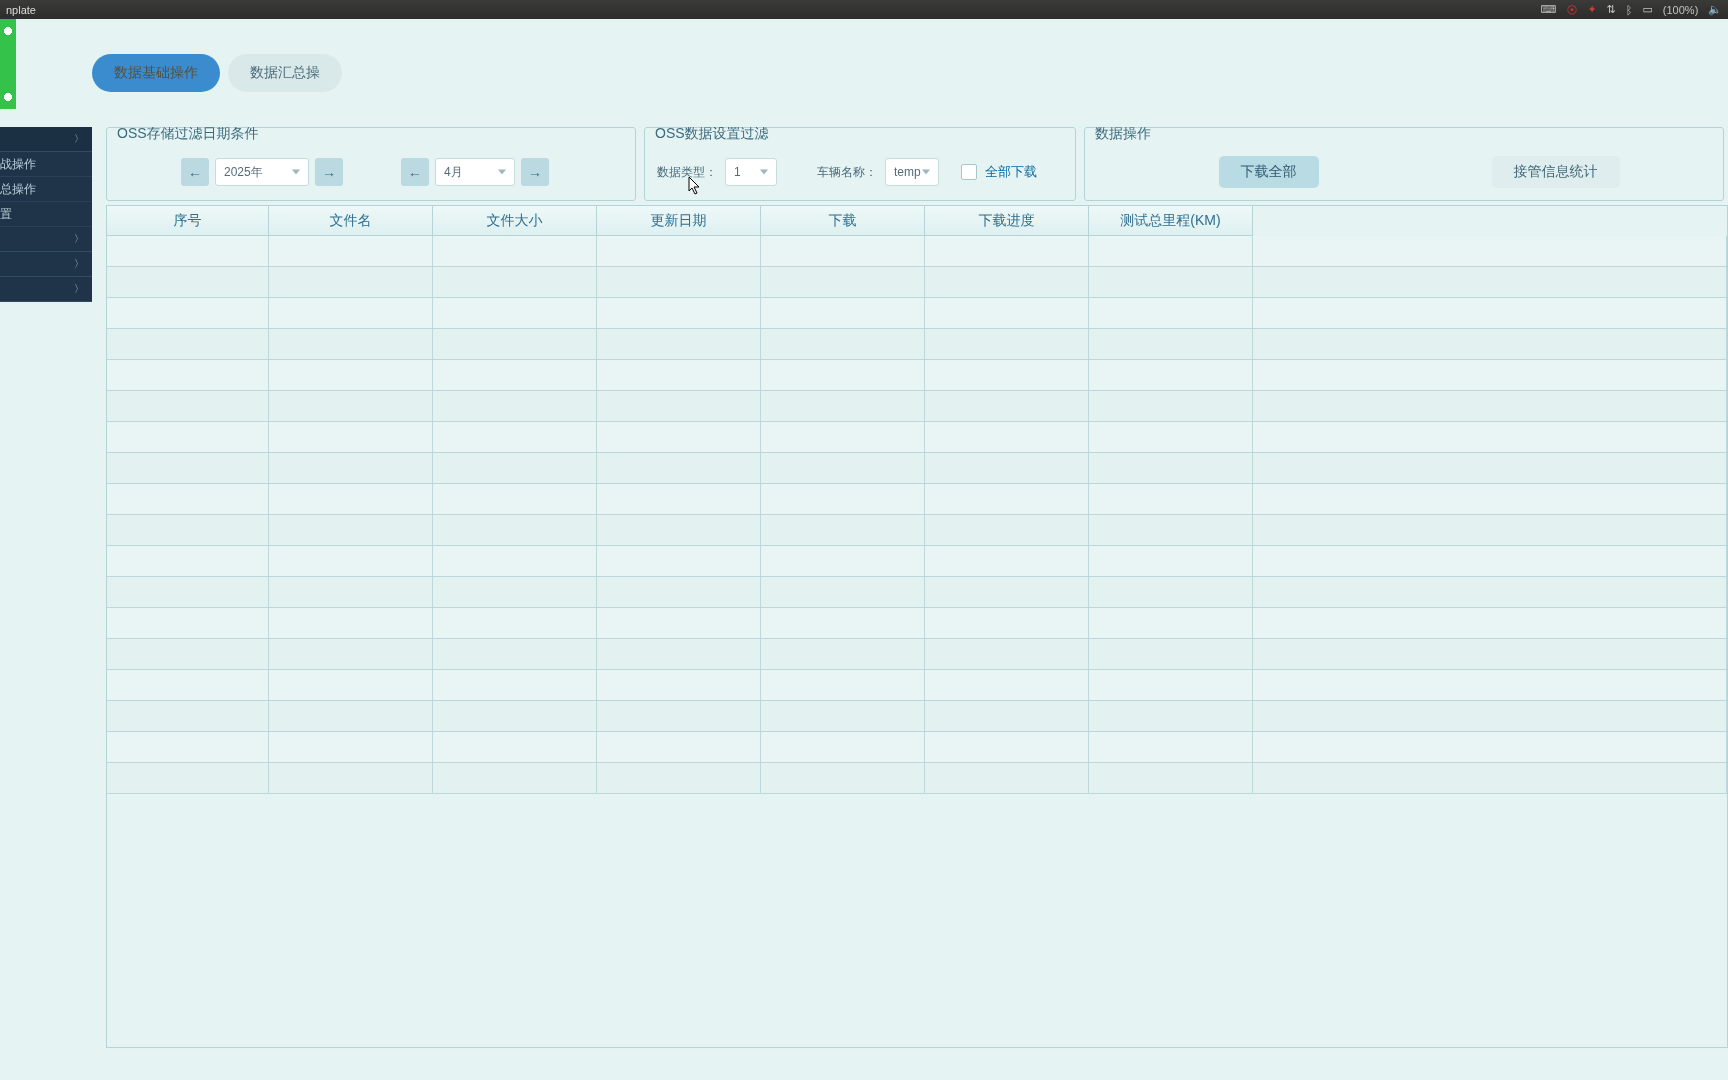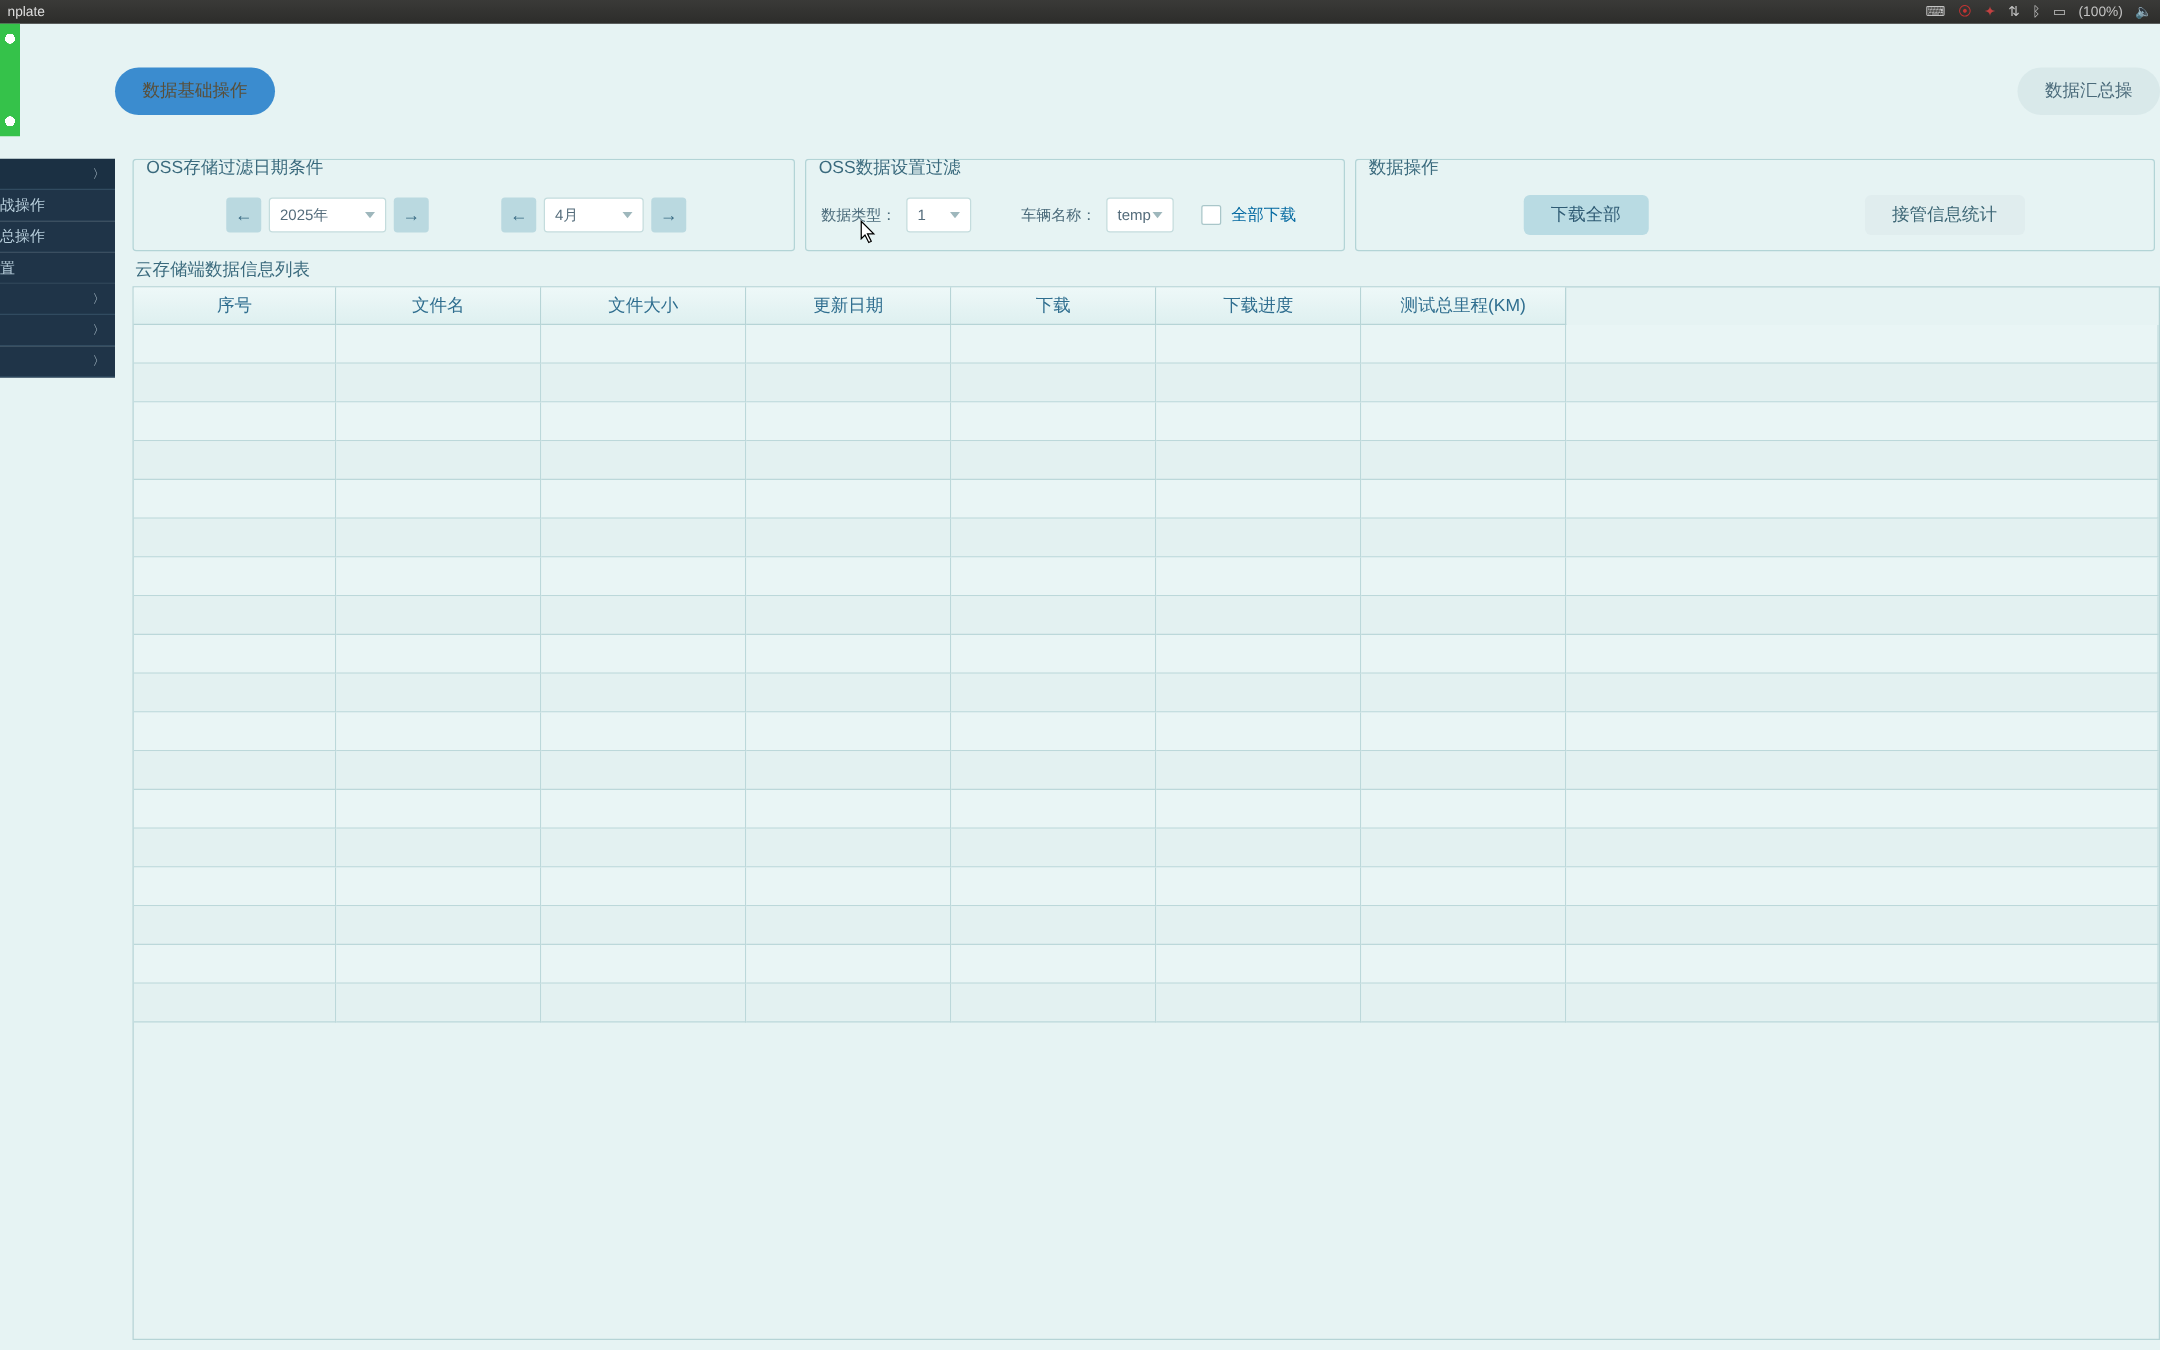--- a/index.html
+++ b/index.html
@@ -12,21 +12,21 @@
     .sysbar-right span { opacity: .85; display:flex; align-items:center; }
 
     
     .app { height: calc(100% - 19px); display: flex; flex-direction: column; }
 
     .logo { position: absolute; top: 19px; left: 0; width: 16px; height: 90px; background: #35c24a; }
     .logo::before { content:""; position:absolute; inset:0; background:
       radial-gradient(circle 4px at 8px 12px,#fff 99%,transparent),
       radial-gradient(circle 4px at 8px 78px,#fff 99%,transparent); }
 
-    .headerrow { height: 108px; display:flex; justify-content:space-between; align-items:center; padding-right:0px; gap:8px; padding-left: 92px; }
+    .headerrow { height: 108px; display:flex; justify-content:flex-start; align-items:center; padding-right:0px; gap:8px; padding-left: 92px; }
     .tab-btn { height:38px; border:none; border-radius:19px; padding:0 22px; font-size:14px; cursor:pointer; }
     .tab-btn.active { background:#3b8ccf; color:#594f39; }
     .tab-btn.inactive { background:#d9e9ea; color:#4a6a7a; }
 
     .body { display:flex; height: calc(100% - 108px); }
 
     
     .sidebar { width:92px; background:#e6f3f3; }
     .nav-group { background:#1f3448; color:#cfe0ea; border-bottom:1px solid #314b60; font-size:12px; display:flex; align-items:center; height:25px; padding:0 8px; cursor:pointer; }
     .nav-group.active { background:#1b3043; }
@@ -172,21 +172,20 @@
 
         <div class="panel p-ops">
           <div class="panel-title">数据操作</div>
           <div class="panel-body" style="justify-content:space-around;padding-left:50px;padding-right:20px">
             <button class="opbtn primary">下载全部</button>
             <button class="opbtn ghost">接管信息统计</button>
           </div>
         </div>
       </div>
 
-      <div class="list-title">云存储端数据信息列表</div>
 
       <div class="table">
         <div class="thead">
           <div class="th c0">序号</div>
           <div class="th c1">文件名</div>
           <div class="th c2">文件大小</div>
           <div class="th c3">更新日期</div>
           <div class="th c4">下载</div>
           <div class="th c5">下载进度</div>
           <div class="th c6">测试总里程(KM)</div>

